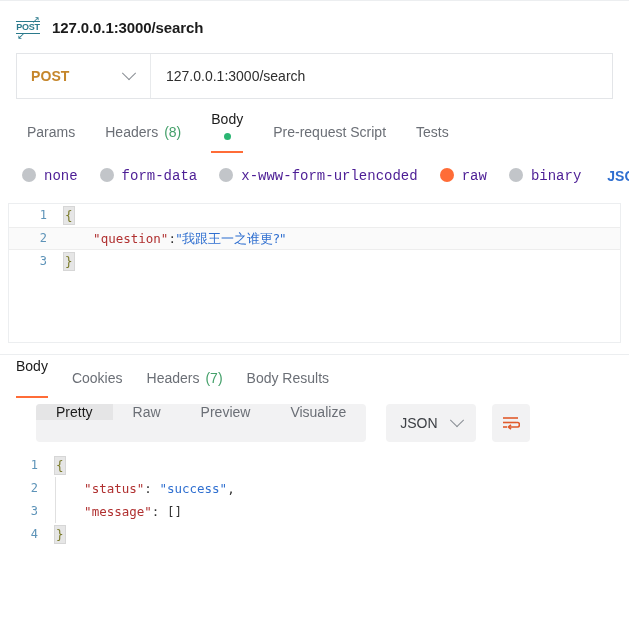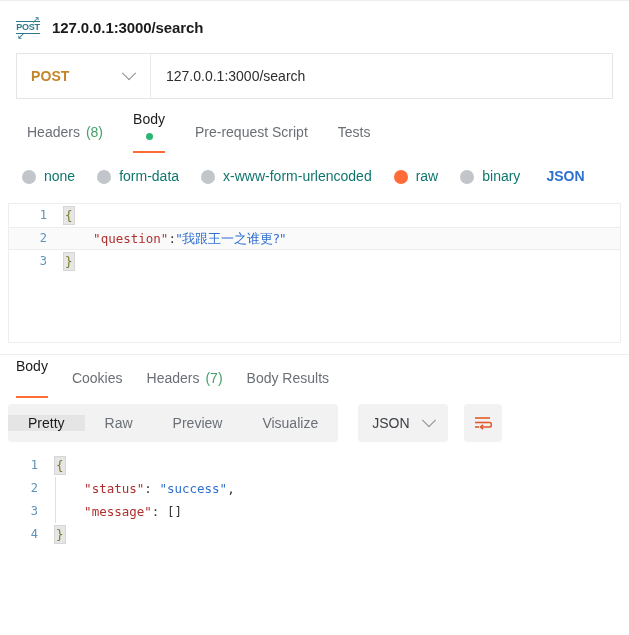--- a/index.html
+++ b/index.html
@@ -141,27 +141,28 @@
   .body-types {
     display: flex;
     align-items: center;
     gap: 0;
     height: 38px;
     padding: 0 22px;
     margin-top: 4px;
   }
   .radio-item {
     display: flex;
-    align-items: flex-end;
+    align-items: flex-start;
     gap: 8px;
     margin-right: 22px;
     cursor: pointer;
     font-size: 14px;
-    color: #0f766e;
+    color: #4c1d95;
     white-space: nowrap;
+    font-family: Liberation Mono, monospace;
   }
   .radio {
     width: 14px; height: 14px;
     border-radius: 50%;
     background: #c2c5c9;
     flex: 0 0 auto;
   }
   .radio.on { background: #ff6c37; }
   .json-select {
     display: flex;
@@ -257,25 +258,26 @@
   .res-toolbar {
     display: flex;
     align-items: center;
     gap: 6px;
     padding: 0 8px;
     margin-top: 6px;
     height: 38px;
   }
   .seg-group {
     display: flex;
-    align-items: center;
+    align-items: flex-start;
     background: #f2f2f3;
     border-radius: 4px;
     height: 38px;
     overflow: hidden;
+    margin-left: 28px;
   }
   .seg {
     display: flex;
     align-items: center;
     padding: 0 20px;
     font-size: 14px;
     color: #6b6f76;
     cursor: pointer;
     white-space: nowrap;
   }
@@ -334,20 +336,23 @@
     <div class="url-bar">
       <div class="method-box">
         <span class="method-label">POST</span>
         <span class="chev"></span>
       </div>
       <div class="url-input">127.0.0.1:3000/search</div>
     </div>
   </div>
 
   <div class="req-tabs">
+    <div class="tab">
+      <span>Params</span>
+    </div>
     <div class="tab">
       <span>Headers</span>
       <span class="count">(8)</span>
     </div>
     <div class="tab active">
       <span>Body</span>
       <span class="dot-green"></span>
     </div>
     <div class="tab">
       <span>Pre-request Script</span>

